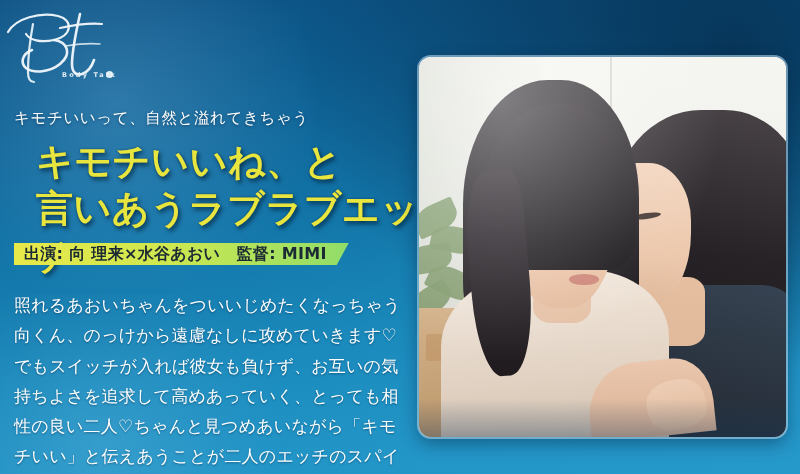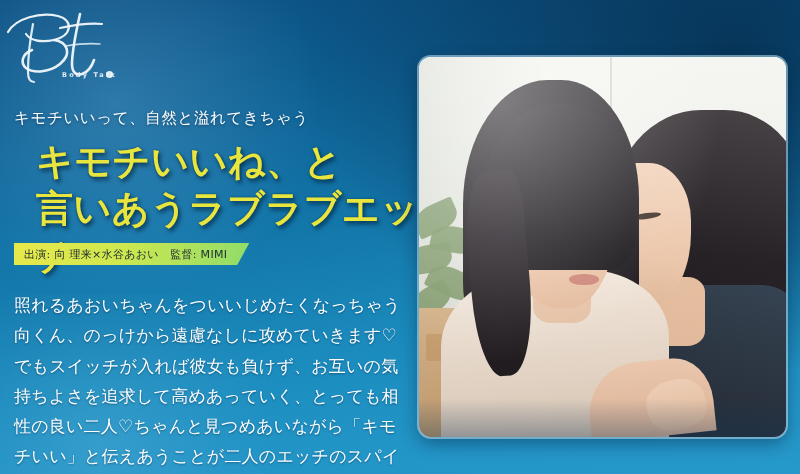--- a/index.html
+++ b/index.html
@@ -95,22 +95,22 @@
     height: 22px;
     padding: 0 22px 0 10px;
     display: flex;
     align-items: center;
     background: linear-gradient(100deg, #e8e84a 0%, #cfe84f 45%, #8fdc6a 100%);
     clip-path: polygon(0 0, 100% 0, calc(100% - 12px) 100%, 0 100%);
     box-shadow: 0 1px 3px rgba(0,30,60,0.35);
   }
   #cast-text {
     color: #1b2a33;
-    font-size: 11px;
-    font-weight: 400;
+    font-size: 16px;
+    font-weight: 700;
     letter-spacing: 0.3px;
     white-space: nowrap;
   }
 
   #desc {
     position: absolute;
     left: 14px; top: 290px;
     width: 392px;
     color: #ffffff;
     font-size: 17px;

